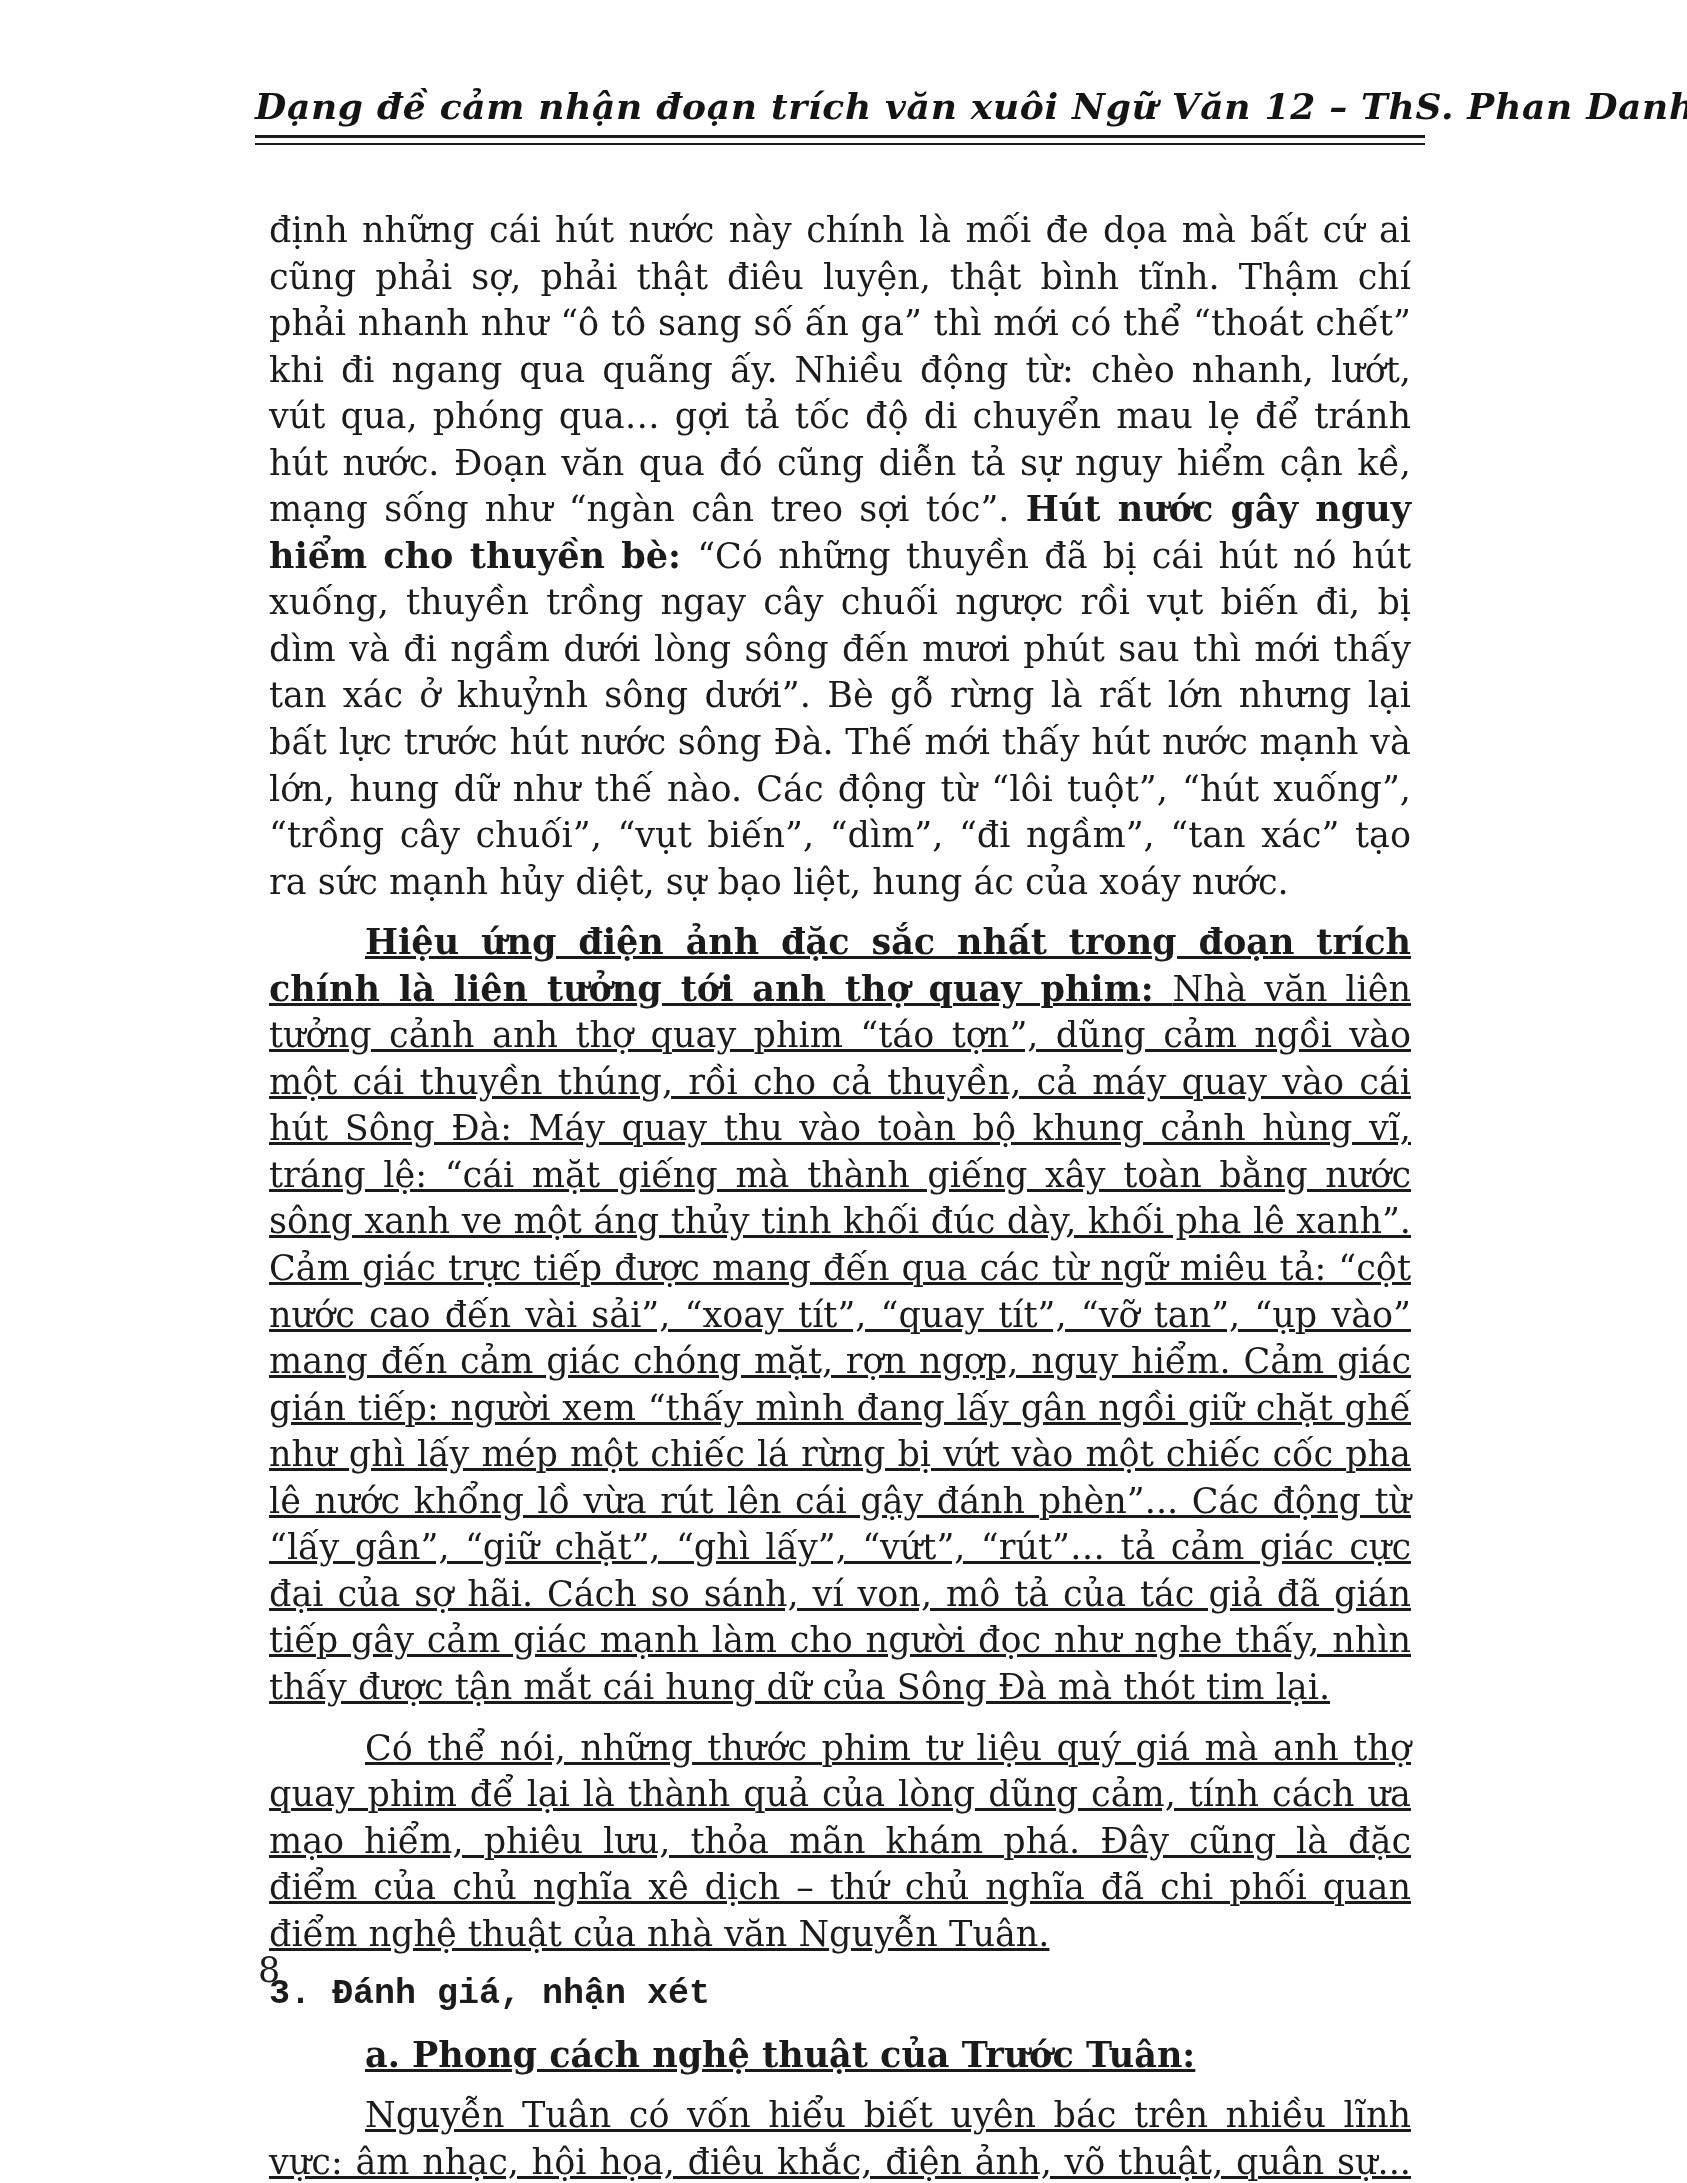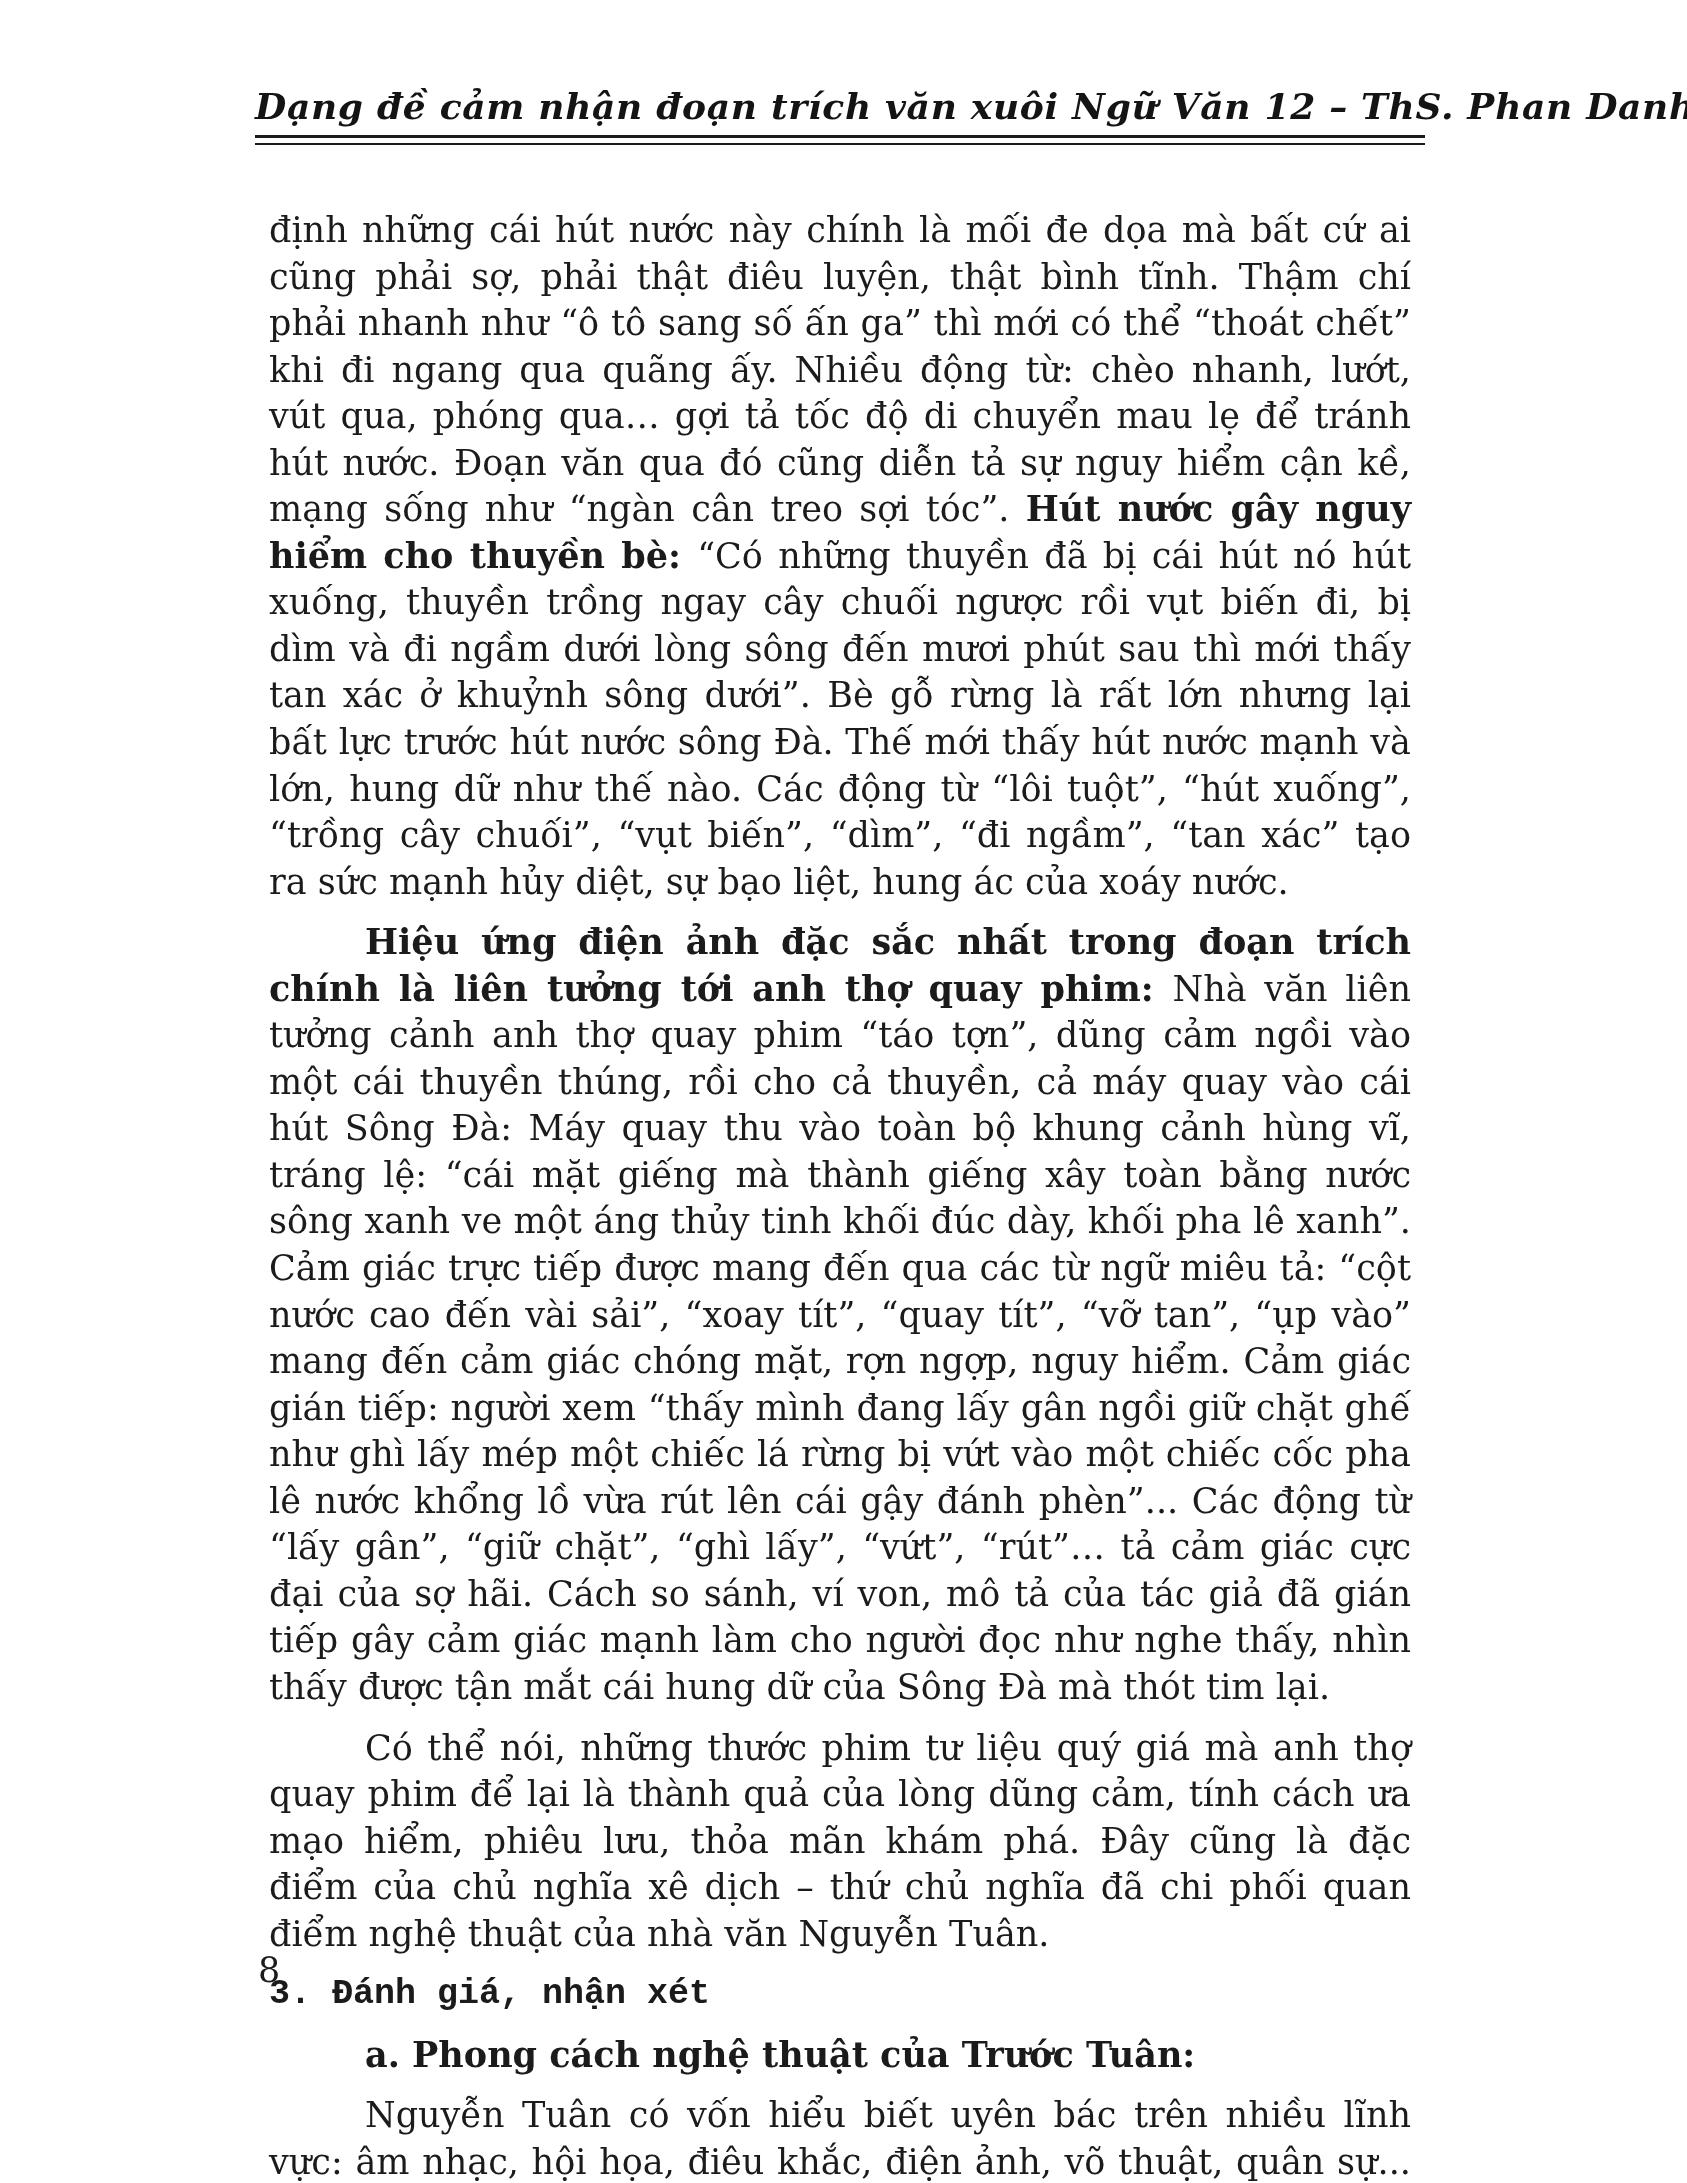--- a/index.html
+++ b/index.html
@@ -47,20 +47,21 @@
     line-height: 1.33;
     text-align: justify;
     color: #1b1b1b;
   }
   .content p {
     margin: 14px;
     padding: 0;
   }
   .content p.indent {
     text-indent: 96px;
+    text-decoration: underline;
   }
   .content b {
     font-weight: bold;
   }
   .heading-sans {
     font-family: Liberation Mono, monospace;
     font-weight: bold;
   }
   .heading-serif {
     font-weight: bold;

